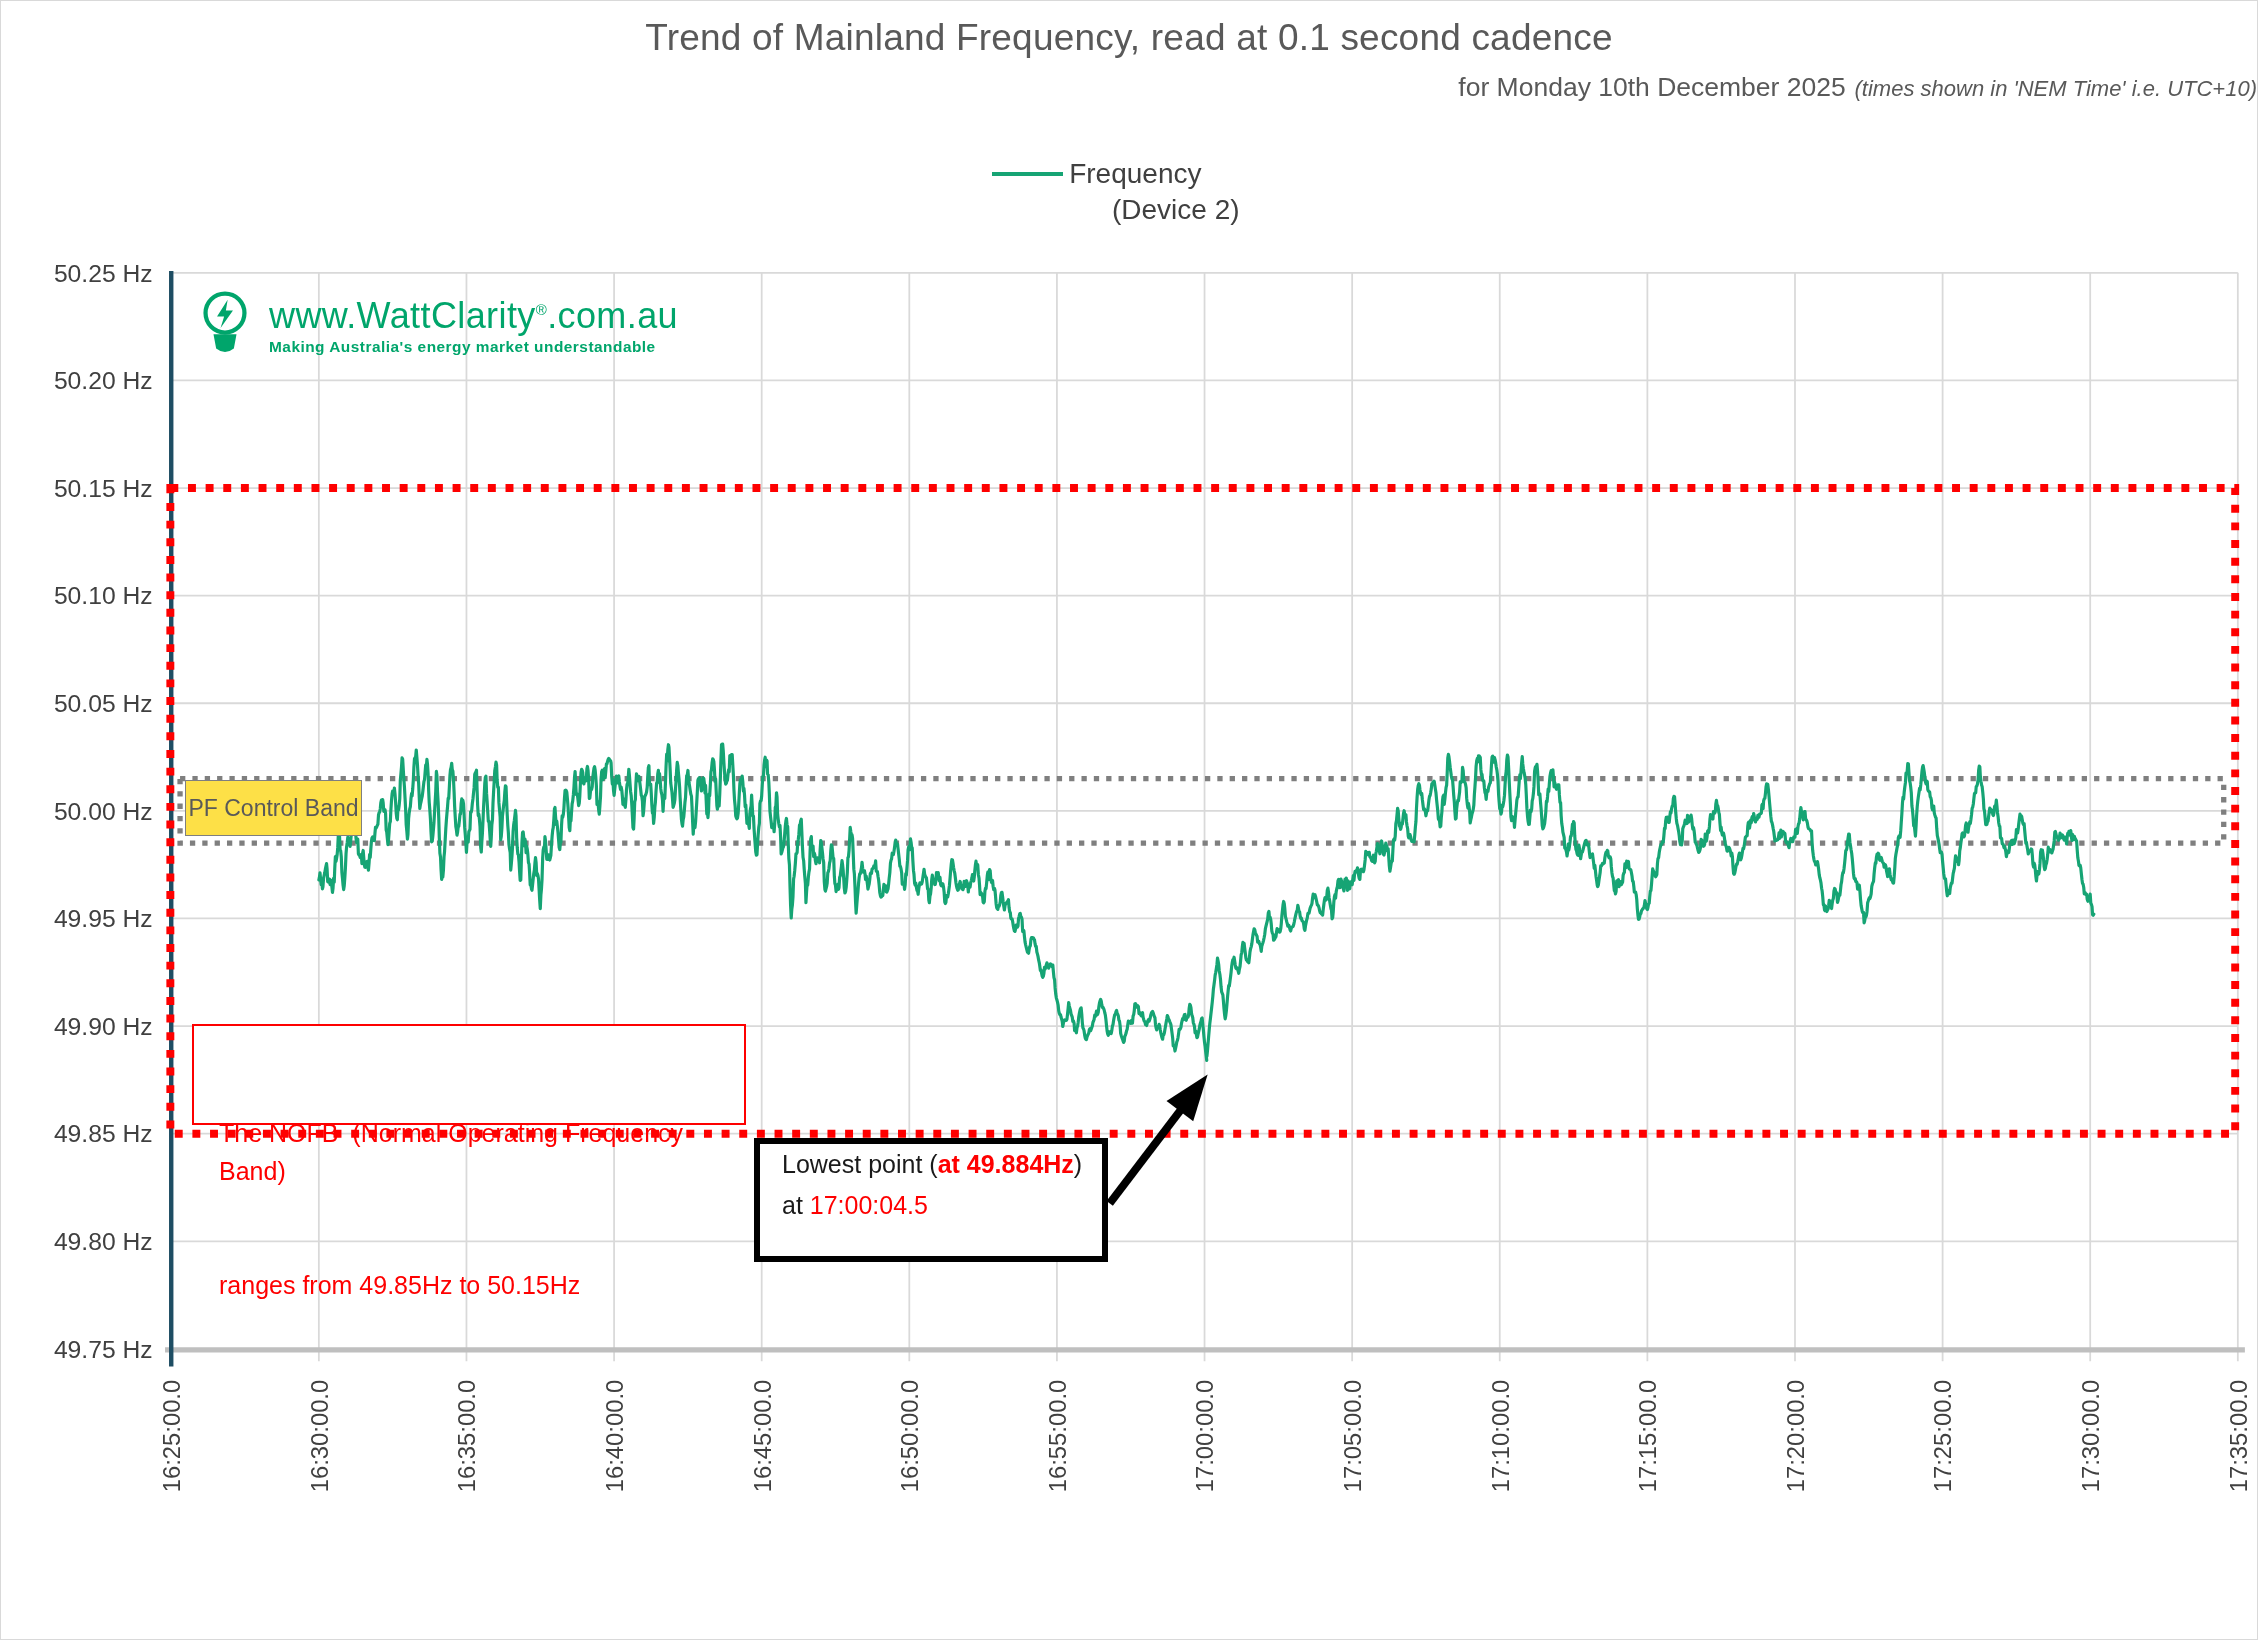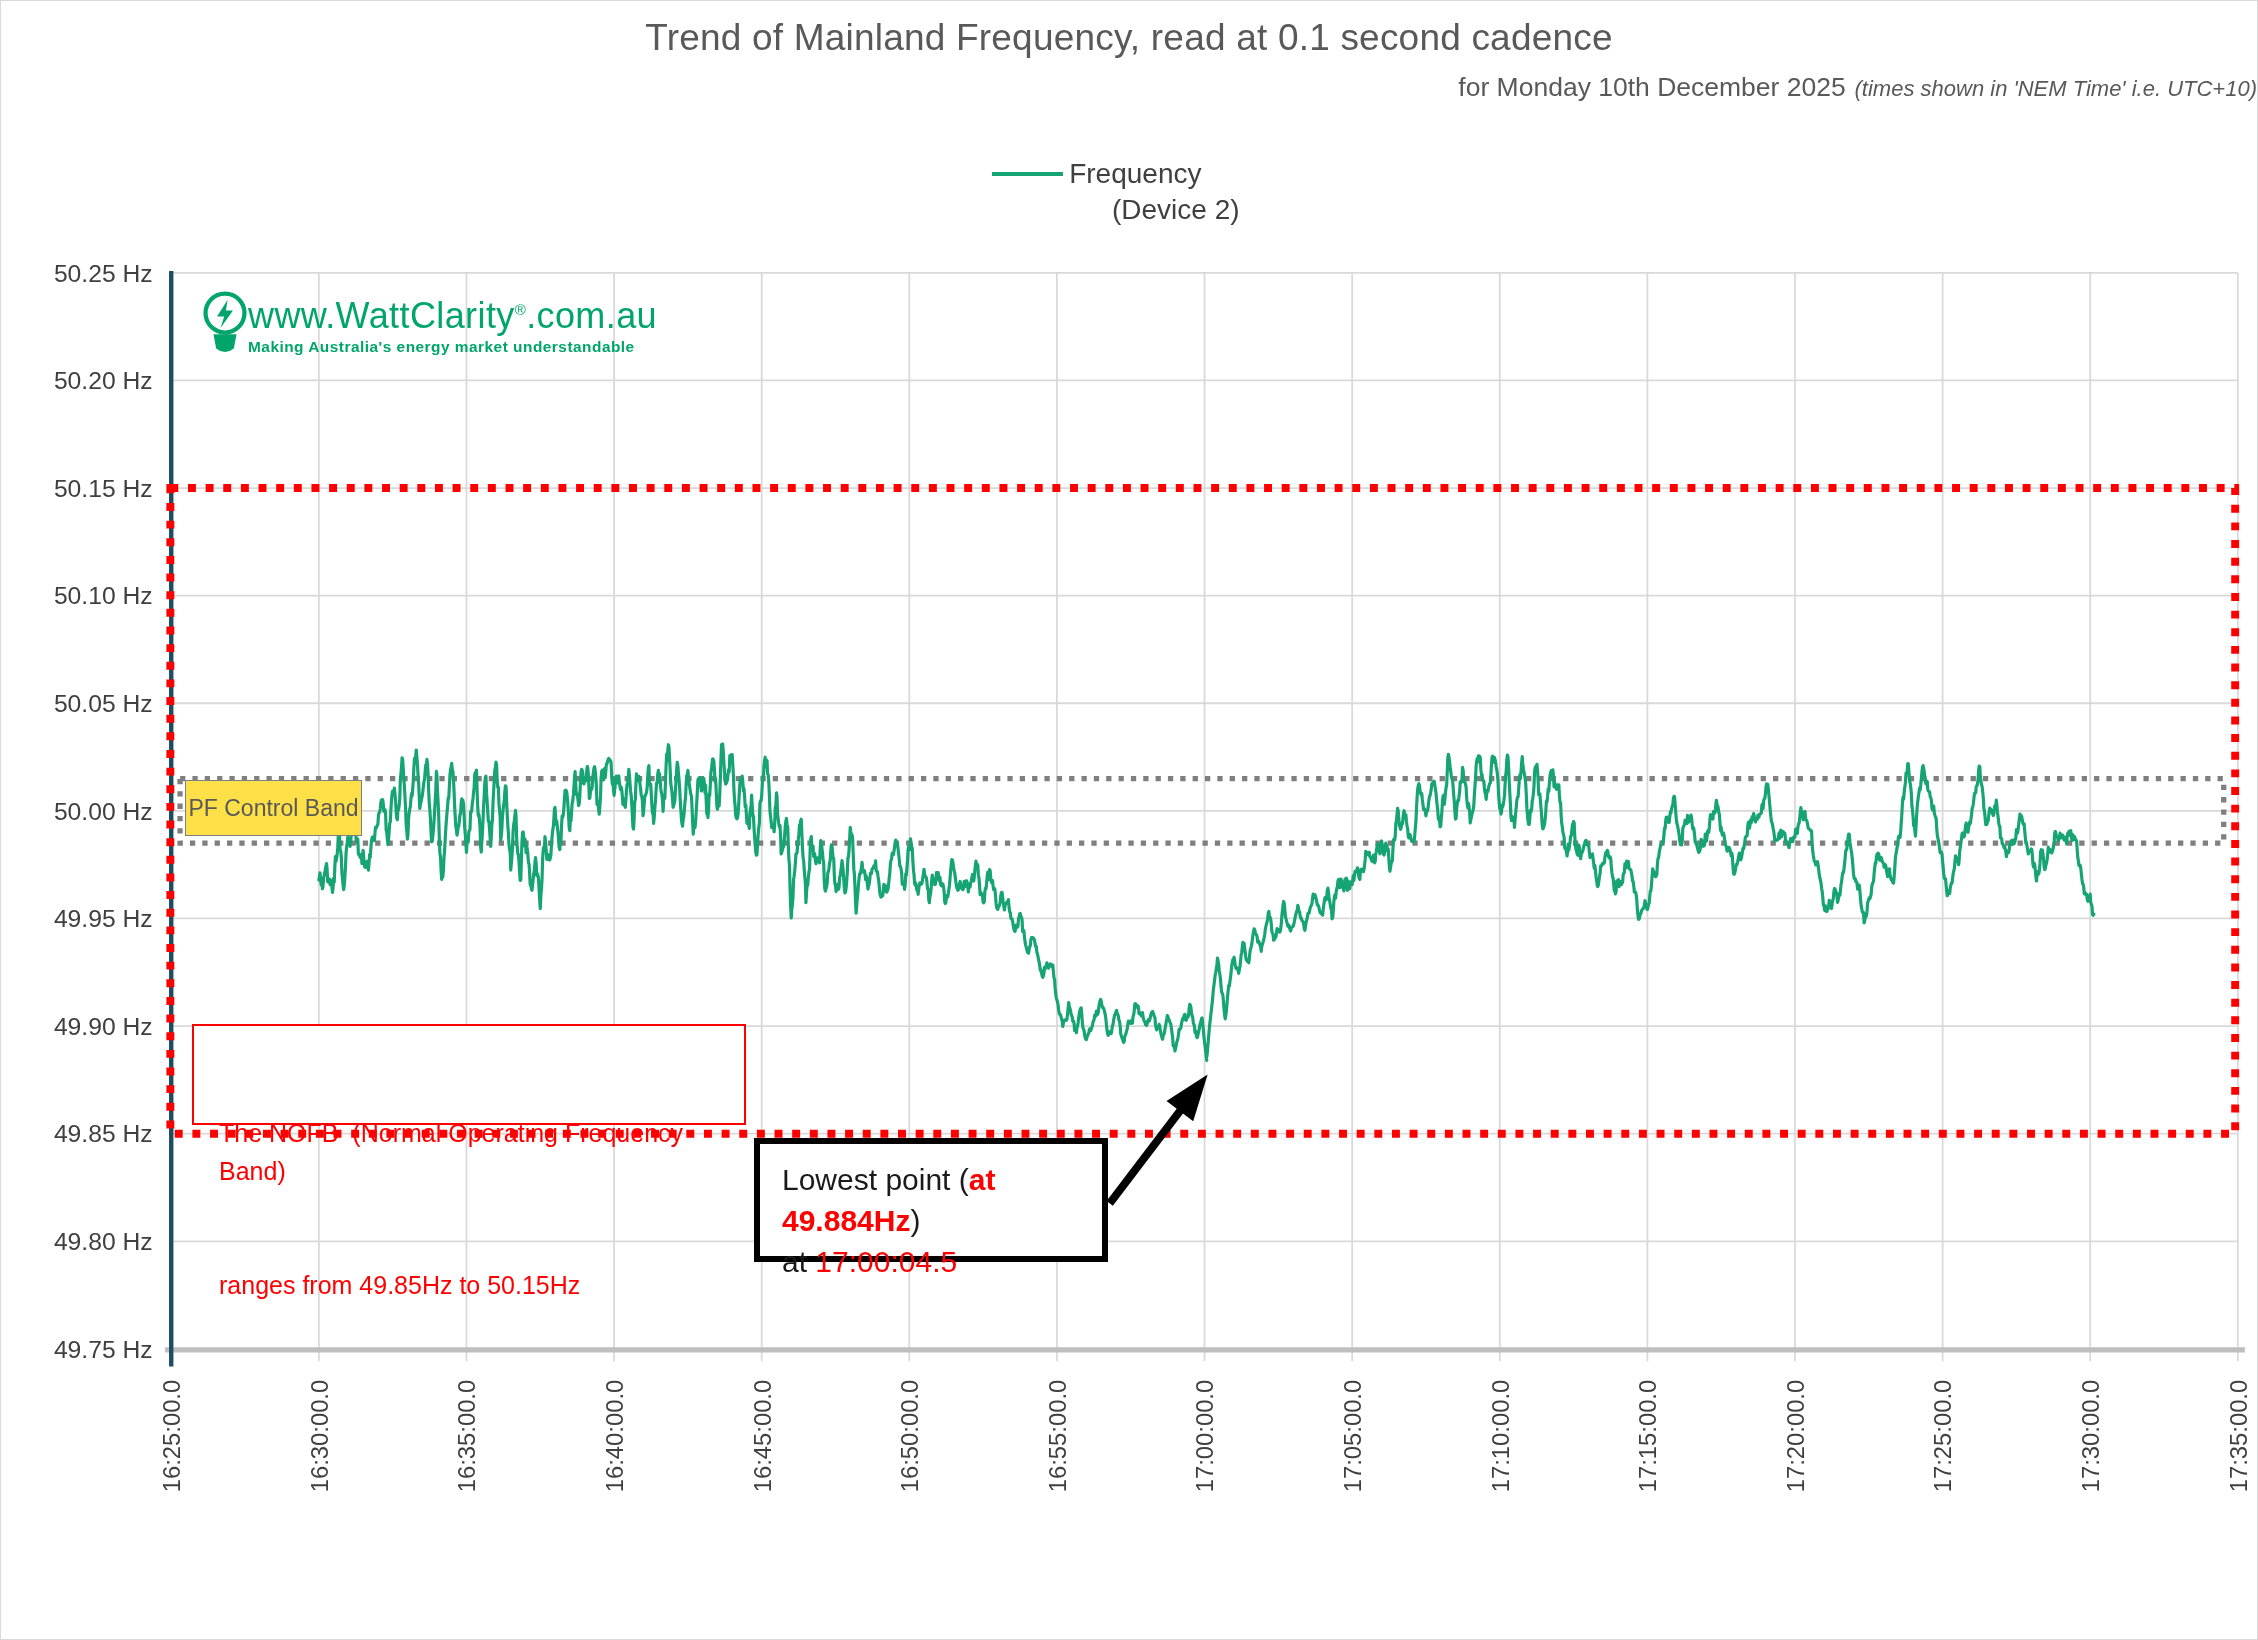--- a/index.html
+++ b/index.html
@@ -14,41 +14,41 @@
   }
   .chart-subtitle{
     position:absolute;top:71px;left:0;width:100%;text-align:right;
     font-size:26.5px;color:#595959;
   }
   .chart-subtitle .note{font-size:22px;font-style:italic;margin-left:8.8px;}
   .legend{position:absolute;left:991px;top:157px;color:#404040;font-size:28px;text-align:right;}
   .legend-row{display:flex;align-items:center;}
   .legend-line{display:inline-block;width:71px;height:4.4px;background:#16a474;margin-right:6.2px;}
   .legend-sub{margin-left:120px;margin-top:3.5px;}
-  .logo{position:absolute;left:201px;top:289px;display:flex;align-items:flex-start;gap:0;z-index:3;}
+  .logo{position:absolute;left:201px;top:289px;display:flex;align-items:flex-start;gap:21px;z-index:3;}
   .logo-main{font-size:36px;color:#00a56b;letter-spacing:0.4px;line-height:39px;}
   .logo-main sup{font-size:15px;}
   .logo-tagline{font-size:15.4px;font-weight:bold;color:#00a56b;letter-spacing:0.5px;margin-top:2.6px;}
   #plot{position:absolute;left:0;top:0;z-index:1;}
   .pf-label{
     position:absolute;left:184px;top:779px;width:177px;height:56px;z-index:3;
     background:#fde047;border:1.8px solid #7f7f7f;box-sizing:border-box;
     display:flex;align-items:center;justify-content:center;
     font-size:23px;color:#595959;
   }
   .nofb-note{
     position:absolute;left:191px;top:1023px;width:554px;height:101px;z-index:3;
     background:#ffffff;border:2.6px solid #fe0000;box-sizing:border-box;
     color:#fe0000;font-size:25px;line-height:38px;padding:11.5px 0 0 25px;
     white-space:pre-wrap;
   }
   .lowest-box{
     position:absolute;left:753px;top:1137px;width:354px;height:124px;z-index:3;
     background:#ffffff;border:6.2px solid #000000;box-sizing:border-box;
-    color:#1a1a1a;font-size:30px;line-height:41px;padding:15px 0 0 22px;
+    color:#1a1a1a;font-size:25px;line-height:41px;padding:0 0 0 22px;
   }
   .red{color:#fe0000;}
   b.red{font-weight:700;}
 </style>
 </head>
 <body>
 
 <div class="canvas">
 
   <div class="chart-title">Trend of Mainland Frequency, read at 0.1 second cadence</div>

